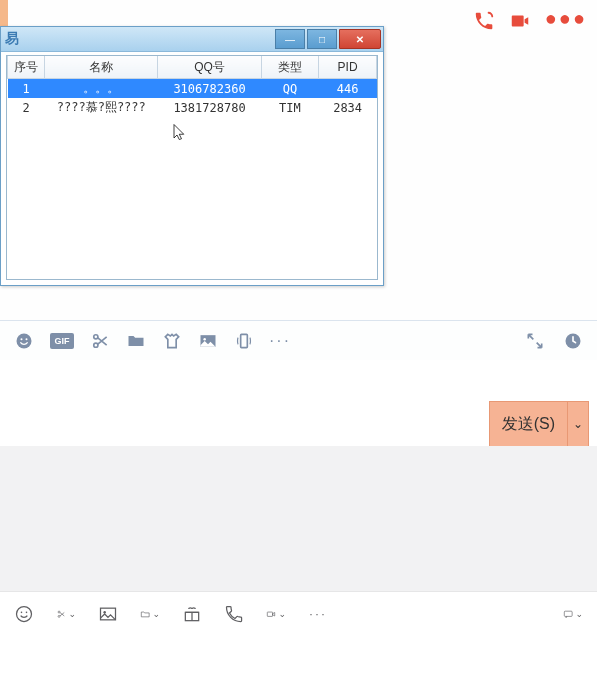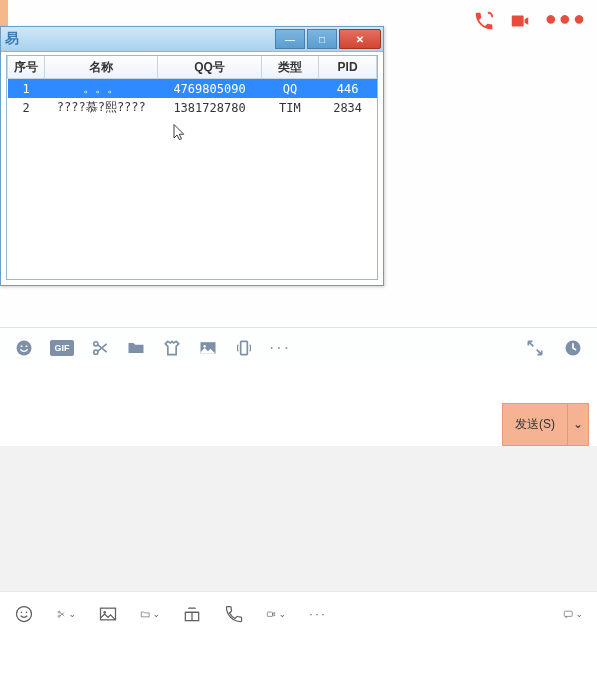--- a/index.html
+++ b/index.html
@@ -15,40 +15,40 @@
 .easy-logo{position:absolute;left:4px;top:3px;width:16px;height:16px;color:#3b7bb3;font-size:14px;font-weight:bold}
 .winbtns{position:absolute;right:2px;top:2px;display:flex;gap:2px}
 .winbtn{width:28px;height:18px;border:1px solid #4a7fa8;display:flex;align-items:center;justify-content:center;color:#fff;font-size:10px}
 .winbtn.min{background:linear-gradient(#7db6e0,#5a9dd0)}
 .winbtn.max{background:linear-gradient(#7db6e0,#5a9dd0)}
 .winbtn.close{background:linear-gradient(#e56f5e,#d04534);width:40px;border-color:#a53324;border-radius:0 2px 2px 0}
 .winbtn.close span{font-weight:bold}
 
 .grid{position:absolute;left:5px;top:28px;right:5px;bottom:5px;border:1px solid #9bb8ce;background:#fff}
 .grid table{border-collapse:collapse;width:100%;table-layout:fixed}
-.grid th{background:linear-gradient(#fdfdfe,#eef3f8);border:1px solid #c7d5e2;border-top:none;height:20px;font-weight:bold;color:#333;font-size:12px}
+.grid th{background:linear-gradient(#fdfdfe,#eef3f8);border:1px solid #c7d5e2;border-top:none;height:20px;font-weight:normal;color:#333;font-size:12px}
 .grid td{text-align:center;height:16px;font-size:12px;color:#333;border:none;font-family:SimSun,monospace}
 .grid tr.sel td{background:#2f89ff;color:#fff}
 .col-idx{width:36px}
 .col-name{width:110px}
 .col-qq{width:100px}
 .col-type{width:56px}
 .col-pid{width:56px}
 .cursor{position:absolute;left:170px;top:96px;pointer-events:none}
 .cursor svg{width:18px;height:18px}
 
 
-.mid-bar{position:absolute;left:0;top:327px;width:597px;height:40px;border-top:1px solid #dbe4ee;background:#fdfefe;display:flex;align-items:center;padding:12px 14px;box-sizing:border-box;gap:16px;color:#7e8fa8}
+.mid-bar{position:absolute;left:0;top:320px;width:597px;height:40px;border-top:1px solid #dbe4ee;background:#fdfefe;display:flex;align-items:center;padding:12px 14px;box-sizing:border-box;gap:16px;color:#7e8fa8}
 .mid-bar .icon{width:20px;height:20px;display:flex;align-items:center;justify-content:center}
 .gif-box{background:#7e8fa8;color:#fff;font-size:9px;font-weight:bold;width:24px;height:16px;display:flex;align-items:center;justify-content:center;border-radius:2px}
 .mid-right{margin-left:auto;display:flex;gap:18px}
 .input-area{position:absolute;left:0;top:360px;width:597px;height:80px;background:#fff}
 .send-row{position:absolute;left:0;top:404px;width:597px;height:40px;display:flex;align-items:center;justify-content:flex-end;padding-right:8px;box-sizing:border-box}
 .send-btn{display:flex;border:1px solid #e89874}
-.send-main{background:#f6b394;color:#323232;padding:12px 12px;font-size:12px}
+.send-main{background:#f6b394;color:#323232;padding:12px 12px;font-size:16px}
 .send-drop{background:#f6b394;color:#323232;width:20px;display:flex;align-items:center;justify-content:center;border-left:1px solid #e89874}
 
 
 .lower{position:absolute;left:0;top:446px;width:597px;height:145px;background:#f2f2f3}
 .bottom-bar{position:absolute;left:0;top:591px;width:597px;height:45px;background:#fff;border-top:1px solid #e6e6e7;display:flex;align-items:center;padding:0 14px;box-sizing:border-box;gap:22px;color:#5f5f62}
 .bottom-bar .icon{width:20px;height:20px;display:flex;align-items:center;justify-content:center}
 .bottom-right{margin-left:auto;display:flex;gap:10px}
 .chev{font-size:9px;margin-left:2px}
 svg{fill:currentColor}
 </style>
@@ -98,21 +98,21 @@
               <th>名称</th>
               <th>QQ号</th>
               <th>类型</th>
               <th>PID</th>
             </tr>
           </thead>
         <tbody id="grid-body">
             <tr class="sel">
               <td>1</td>
               <td>。。。</td>
-              <td>4769805090</td>
+              <td>3106782360</td>
               <td>QQ</td>
               <td>446</td>
             </tr>
             <tr>
               <td>2</td>
               <td>????慕?熙????</td>
               <td>1381728780</td>
               <td>TIM</td>
               <td>2834</td>
             </tr>

